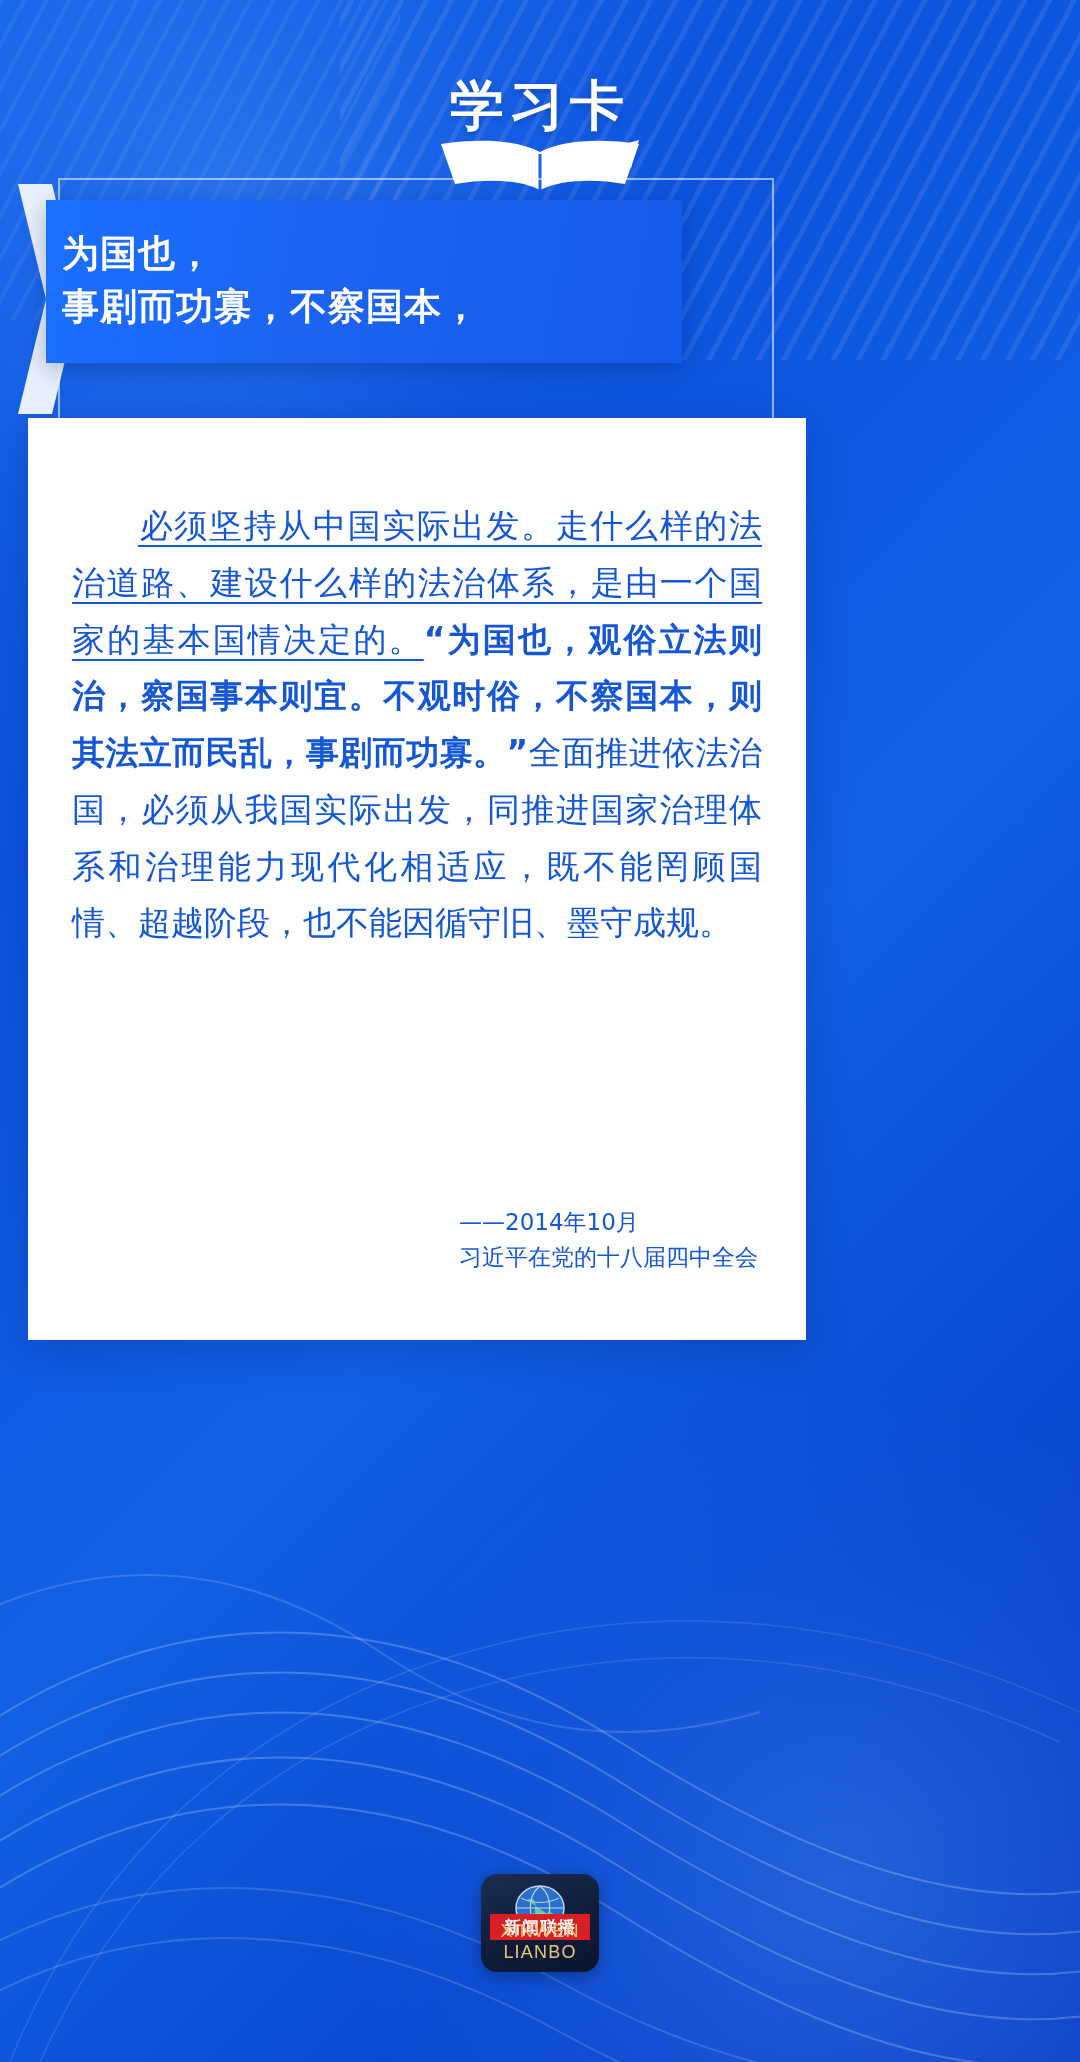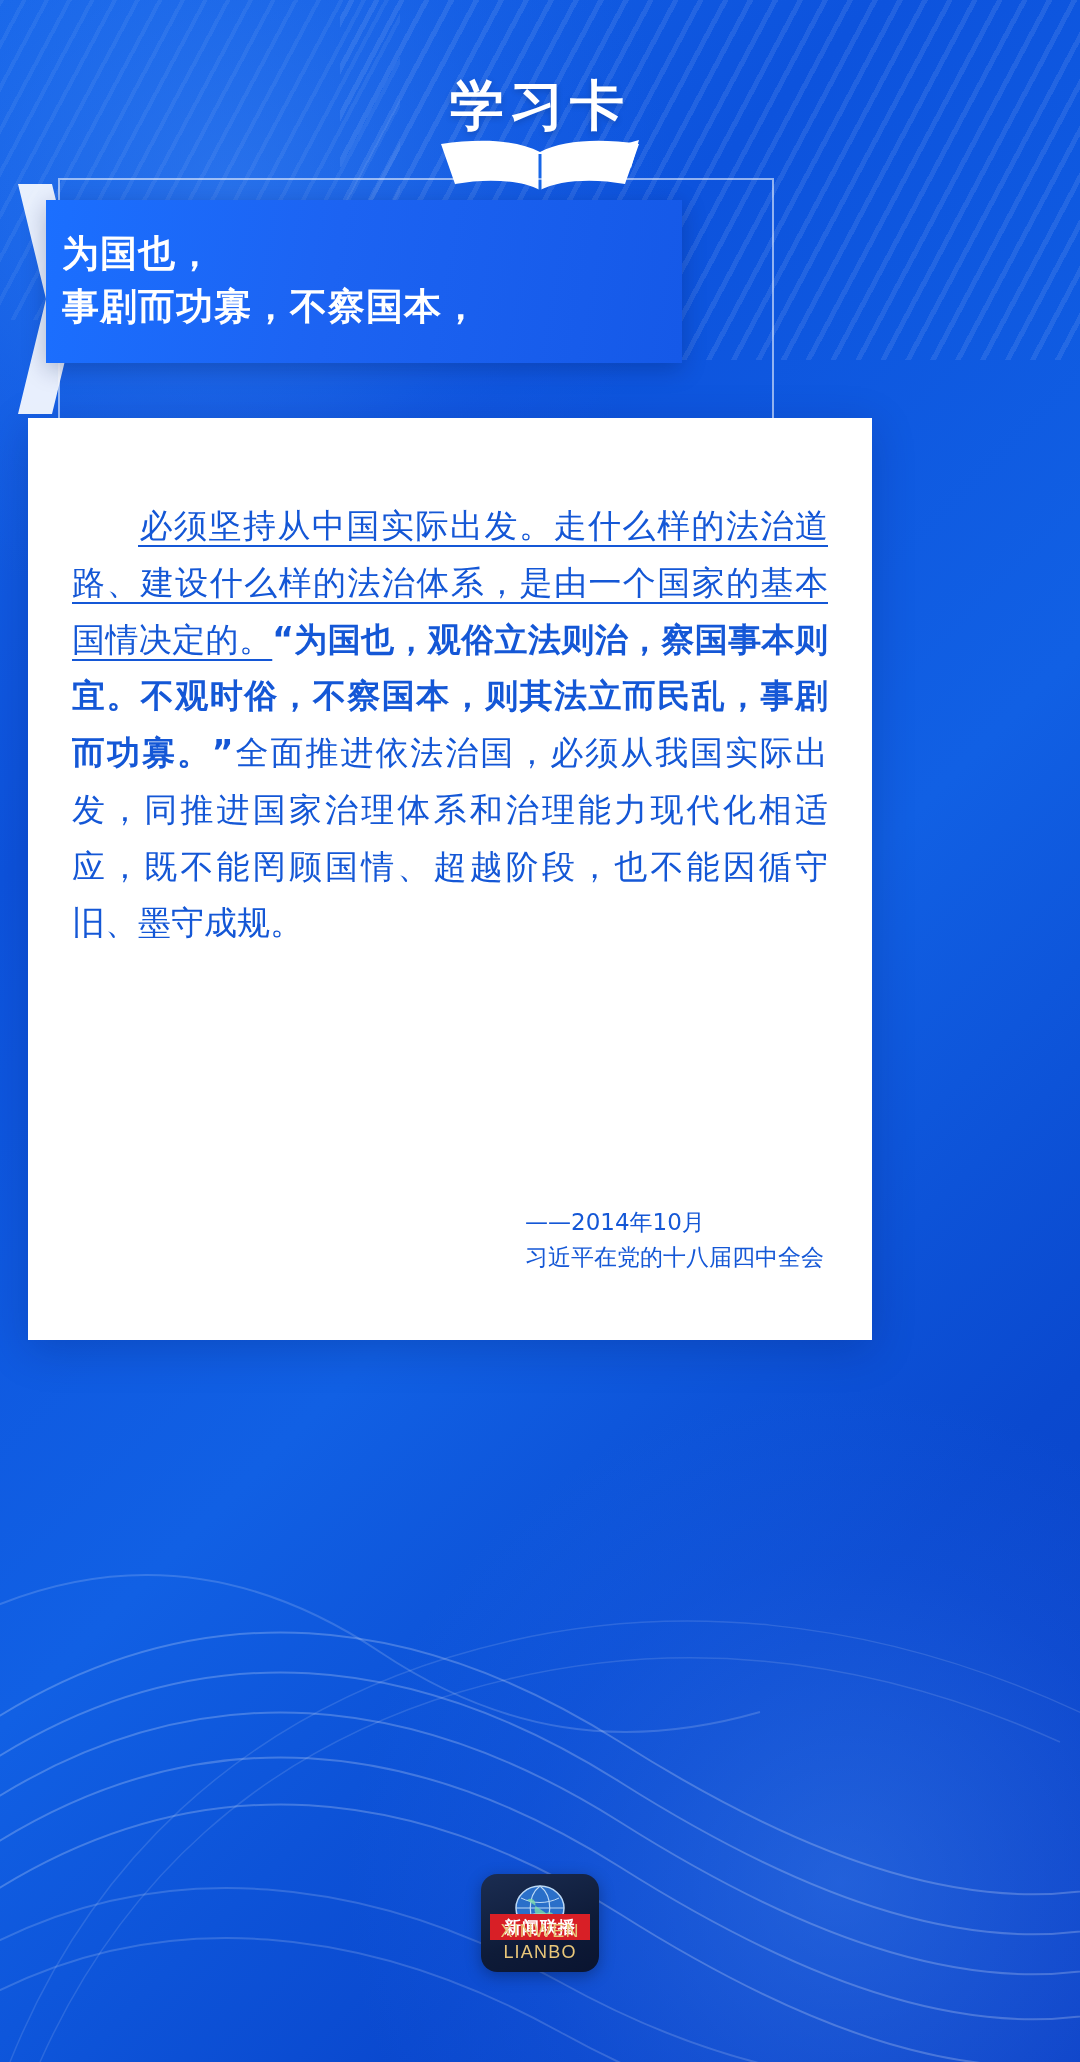--- a/index.html
+++ b/index.html
@@ -139,21 +139,21 @@
     letter-spacing: 1px;
     white-space: nowrap;
     font-family: "DejaVu Sans", "Liberation Sans", sans-serif;
   }
 
   
   .card {
     position: absolute;
     top: 418px;
     left: 28px;
-    width: 844px;
+    width: 778px;
     height: 922px;
     background: #ffffff;
     box-shadow: 0 10px 40px rgba(0,20,80,0.22);
     z-index: 4;
     box-sizing: border-box;
     padding: 80px 44px 40px 44px;
   }
   .body-text {
     color: #1457d6;
     font-size: 33px;

